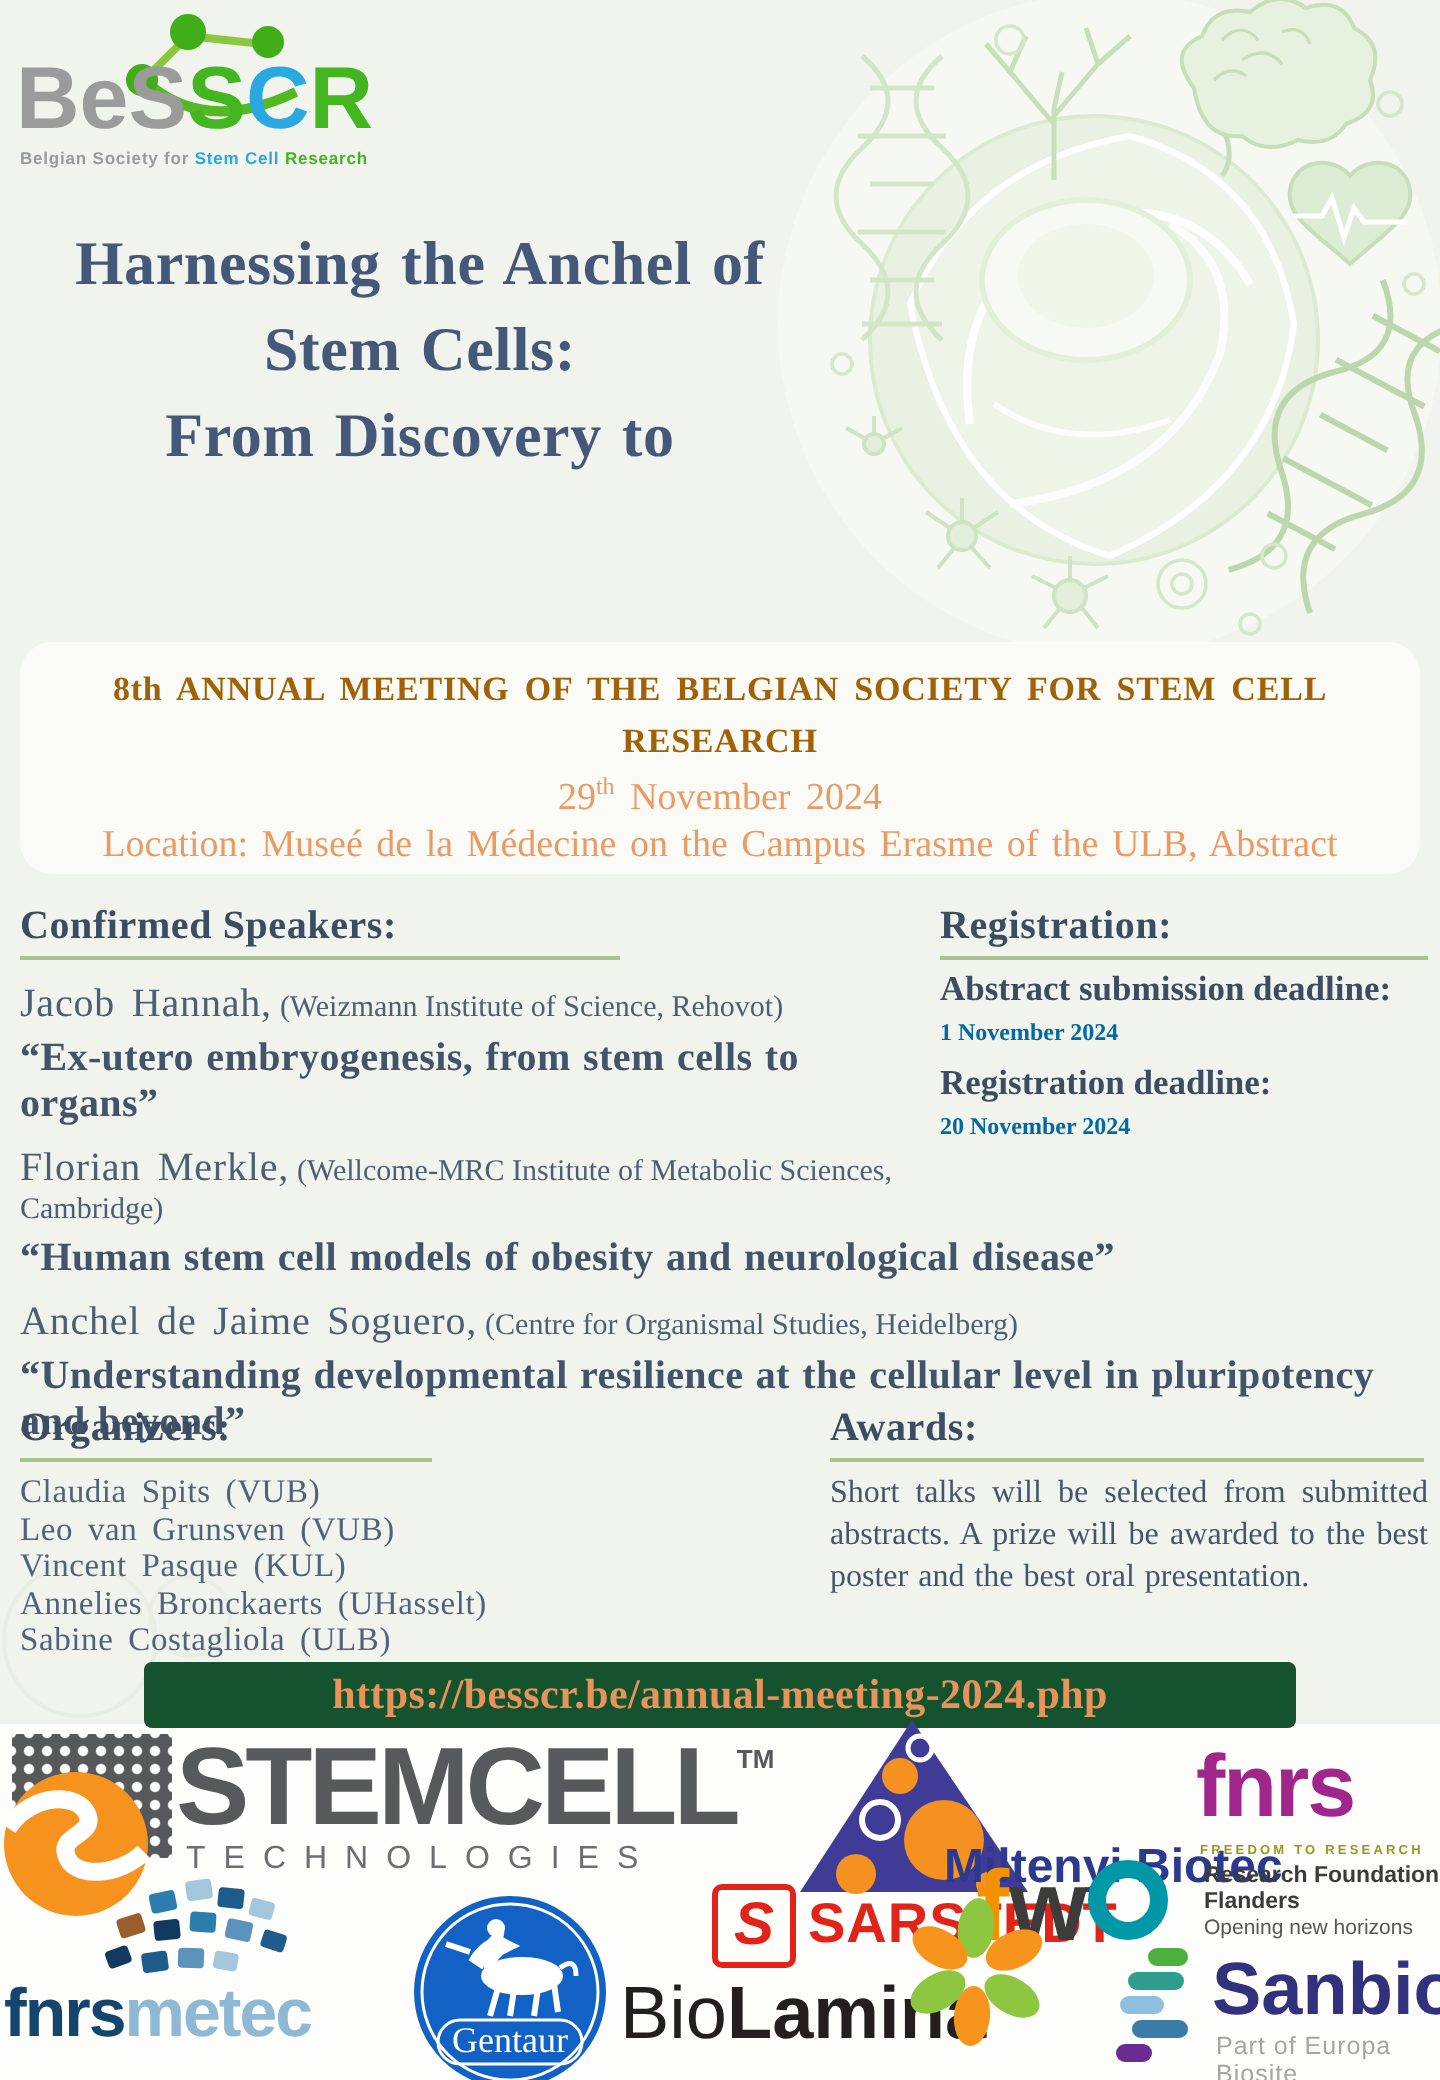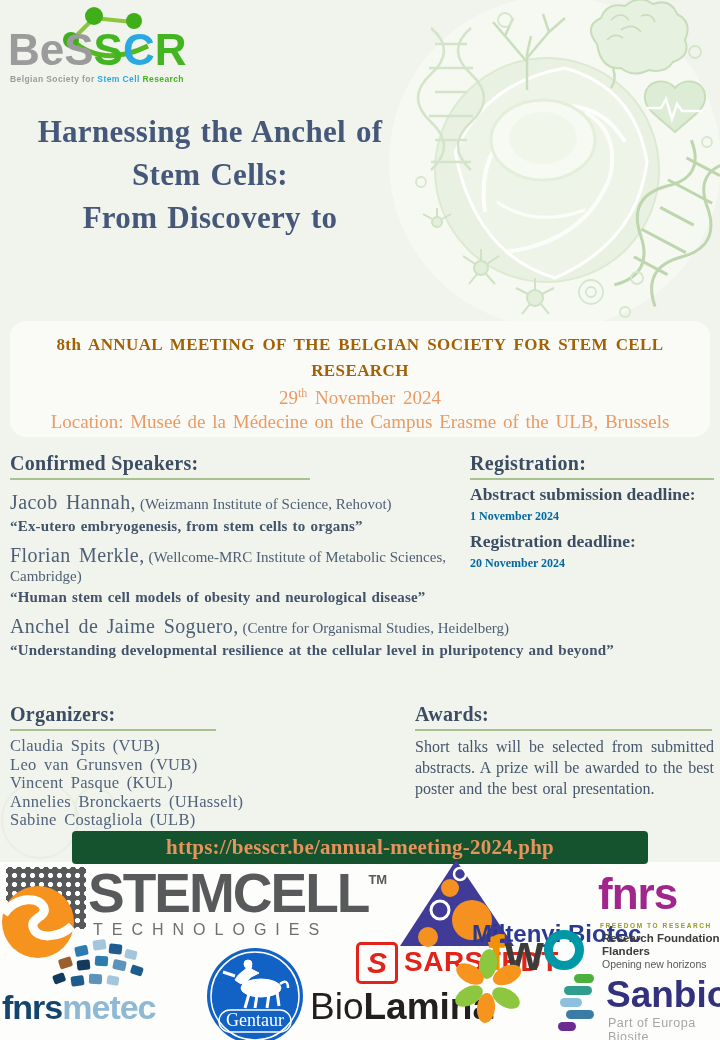--- a/index.html
+++ b/index.html
@@ -36,21 +36,21 @@
   
   #speakers-block{position:absolute;left:10px;top:452px;width:706px;}
   #registration-box{float:right;width:246px;margin-left:12px;}
   #registration-heading{display:block;width:244px;}
   .reg-label{font-weight:bold;font-size:17.5px;color:#3c4d63;line-height:22px;margin-top:3px;}
   .reg-value{font-size:12px;color:#0369a1;line-height:22px;font-weight:bold;}
   #speakers-heading{display:inline-block;width:300px;margin-bottom:2px;}
   .sp-entry{margin-top:9px;}
   .sp-name{font-size:20px;color:#4e5f74;letter-spacing:0.4px;word-spacing:3px;}
   .sp-aff{font-size:15px;color:#4e5f74;}
-  .sp-talk{font-size:15px;font-weight:bold;color:#42536a;margin-top:4px;letter-spacing:0.2px;word-spacing:1px;}
+  .sp-talk{font-size:20px;font-weight:bold;color:#42536a;margin-top:4px;letter-spacing:0.2px;word-spacing:1px;}
 
   
   #organizers-box{position:absolute;left:10px;top:703px;width:400px;}
   #organizers-heading{display:inline-block;width:206px;margin-bottom:6px;}
   .org-name{font-size:16.5px;line-height:18.6px;color:#51637a;letter-spacing:0.3px;word-spacing:3px;}
   #awards-box{position:absolute;left:415px;top:703px;width:299px;}
   #awards-heading{display:block;width:297px;margin-bottom:5px;}
   #awards-text{font-size:16px;line-height:21px;color:#45566c;text-align:justify;word-spacing:1px;}
 
   
@@ -201,21 +201,21 @@
 
   <div id="main-title">
     <div>Harnessing the Anchel of</div>
     <div>Stem Cells:</div>
     <div>From Discovery to</div>
   </div>
 
   <div id="meeting-box">
     <div id="meeting-heading">8th ANNUAL MEETING OF THE BELGIAN SOCIETY FOR STEM CELL RESEARCH</div>
     <div id="meeting-date"><span>29</span><sup>th</sup><span> November 2024</span></div>
-    <div id="meeting-location">Location: Museé de la Médecine on the Campus Erasme of the ULB, Brussels</div>
+    <div id="meeting-location">Location: Museé de la Médecine on the Campus Erasme of the ULB, Abstract</div>
   </div>
 
   <div id="speakers-block">
     <div id="registration-box">
       <div class="sec-heading" id="registration-heading">Registration:</div>
       <div class="reg-label">Abstract submission deadline:</div>
       <div class="reg-value">1 November 2024</div>
       <div class="reg-label">Registration deadline:</div>
       <div class="reg-value">20 November 2024</div>
     </div>

